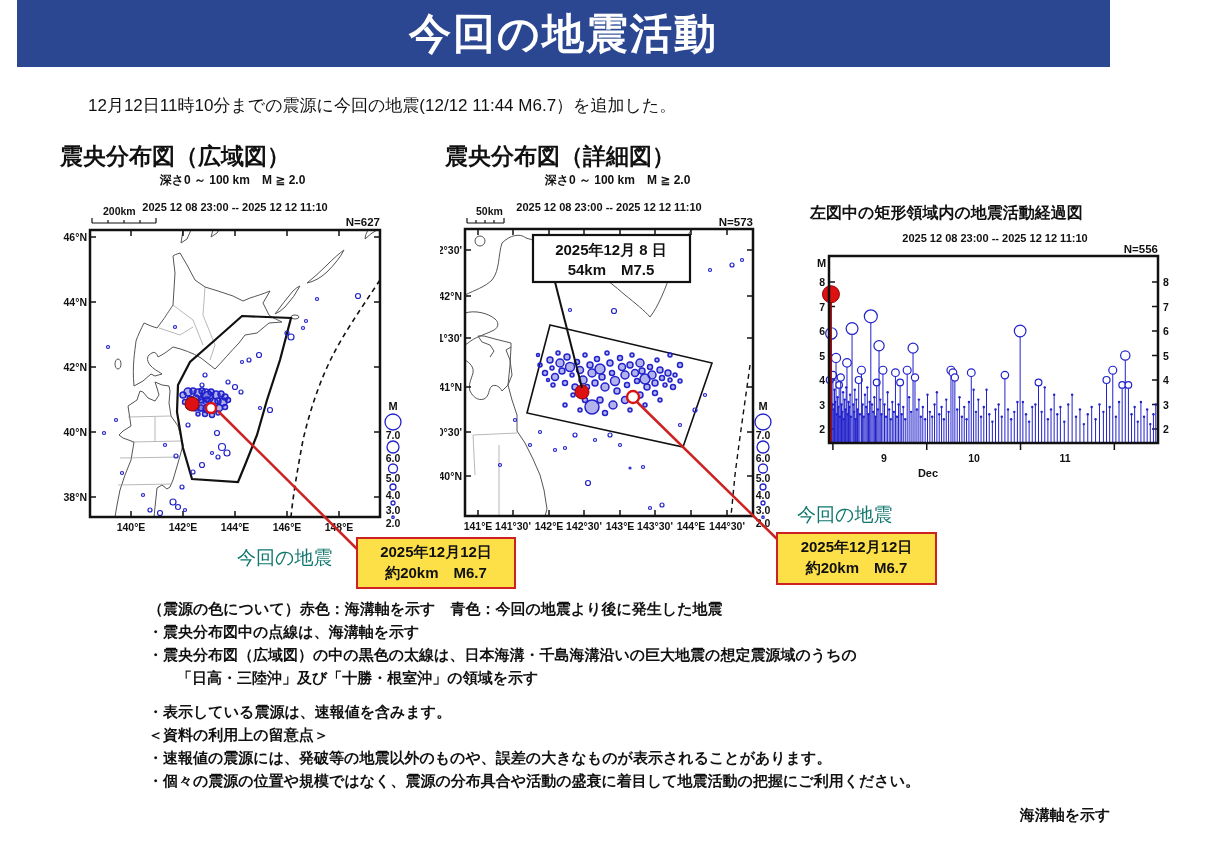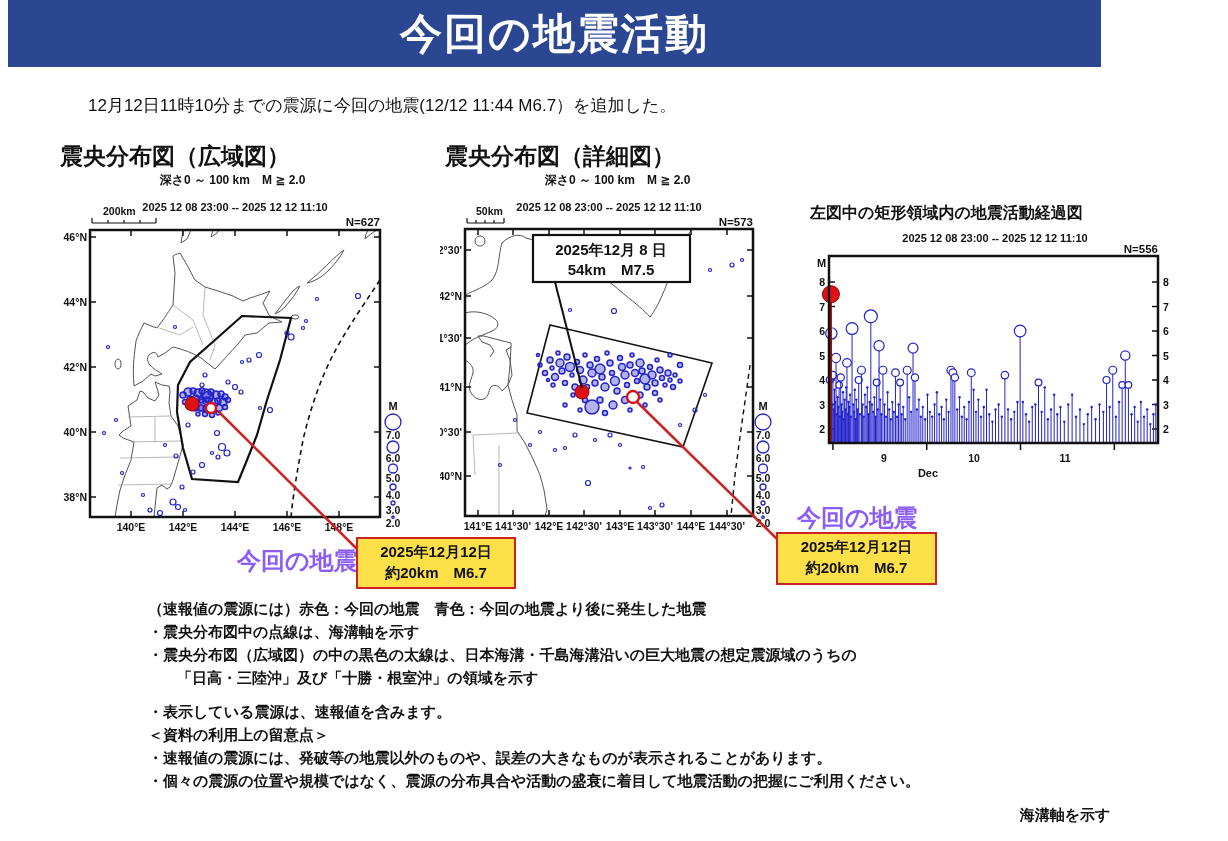--- a/index.html
+++ b/index.html
@@ -1,32 +1,32 @@
 <!DOCTYPE html>
 <html><head>
 <meta charset="utf-8">
 <style>
   html,body{margin:0;padding:0;background:#fff;}
   .page{position:relative;width:1228px;height:841px;background:#ffffff;overflow:hidden;
         font-family:"Liberation Sans","DejaVu Sans",sans-serif;color:#111;}
-  .header{position:absolute;left:8px;top:0;width:1093px;height:67px;display:flex;
+  .header{position:absolute;left:17px;top:0;width:1093px;height:67px;display:flex;
           align-items:center;justify-content:center;}
   .header h1{margin:0;color:#fff;font-size:42px;font-weight:bold;letter-spacing:2px;}
   .intro{position:absolute;left:88px;top:94px;font-size:17px;font-weight:500;}
   .ptitle{position:absolute;text-align:left;font-size:23px;font-weight:bold;}
   .psub{position:absolute;text-align:center;font-size:12px;font-weight:bold;}
   .p3title{position:absolute;text-align:left;font-size:16px;font-weight:bold;}
   svg text{fill:#111;}
   .tick{font:bold 10.5px "Liberation Sans",sans-serif;}
   .small{font:bold 11px "Liberation Sans",sans-serif;}
   .nlab{font:bold 11.5px "Liberation Sans",sans-serif;}
   .cotext{font:bold 15px "Liberation Sans",sans-serif;}
   .redbox{position:absolute;background:#fde047;border:2.5px solid #cc2222;text-align:center;
           font-size:15px;font-weight:bold;line-height:21px;padding-top:2px;z-index:5;}
-  .redlabel{position:absolute;color:#8b5cf6;font-size:24px;font-weight:bold;z-index:5;}
+  .redlabel{position:absolute;color:#0f766e;font-size:19px;font-weight:normal;z-index:5;}
   .notes{position:absolute;left:148px;top:597px;font-size:15px;font-weight:600;line-height:23px;}
   .notes .indent{padding-left:14px;}
   .usage{position:absolute;left:148px;top:700px;font-size:15px;font-weight:600;line-height:23px;}
   .credit{position:absolute;left:1000px;top:806px;width:130px;text-align:center;
           font-size:15px;font-weight:bold;}
   .overlay{position:absolute;left:0;top:0;z-index:4;pointer-events:none;}
 </style>
 </head>
 <body>
 
@@ -741,21 +741,21 @@
     <div>2025年12月12日</div>
     <div>約20km　M6.7</div>
   </div>
   <div class="redlabel" style="left:797px;top:502px;">今回の地震</div>
   <div class="redbox" style="left:776px;top:532px;width:157px;height:47px;">
     <div>2025年12月12日</div>
     <div>約20km　M6.7</div>
   </div>
 
   <div class="notes">
-    <div>（速報値の震源には）赤色：今回の地震　青色：今回の地震より後に発生した地震</div>
+    <div>（震源の色について）赤色：海溝軸を示す　青色：今回の地震より後に発生した地震</div>
     <div>・震央分布図中の点線は、海溝軸を示す</div>
     <div>・震央分布図（広域図）の中の黒色の太線は、日本海溝・千島海溝沿いの巨大地震の想定震源域のうちの</div>
     <div class="indent">　「日高・三陸沖」及び「十勝・根室沖」の領域を示す</div>
   </div>
 
   <div class="usage">
     <div>・表示している震源は、速報値を含みます。</div>
     <div>＜資料の利用上の留意点＞</div>
     <div>・速報値の震源には、発破等の地震以外のものや、誤差の大きなものが表示されることがあります。</div>
     <div>・個々の震源の位置や規模ではなく、震源の分布具合や活動の盛衰に着目して地震活動の把握にご利用ください。</div>

